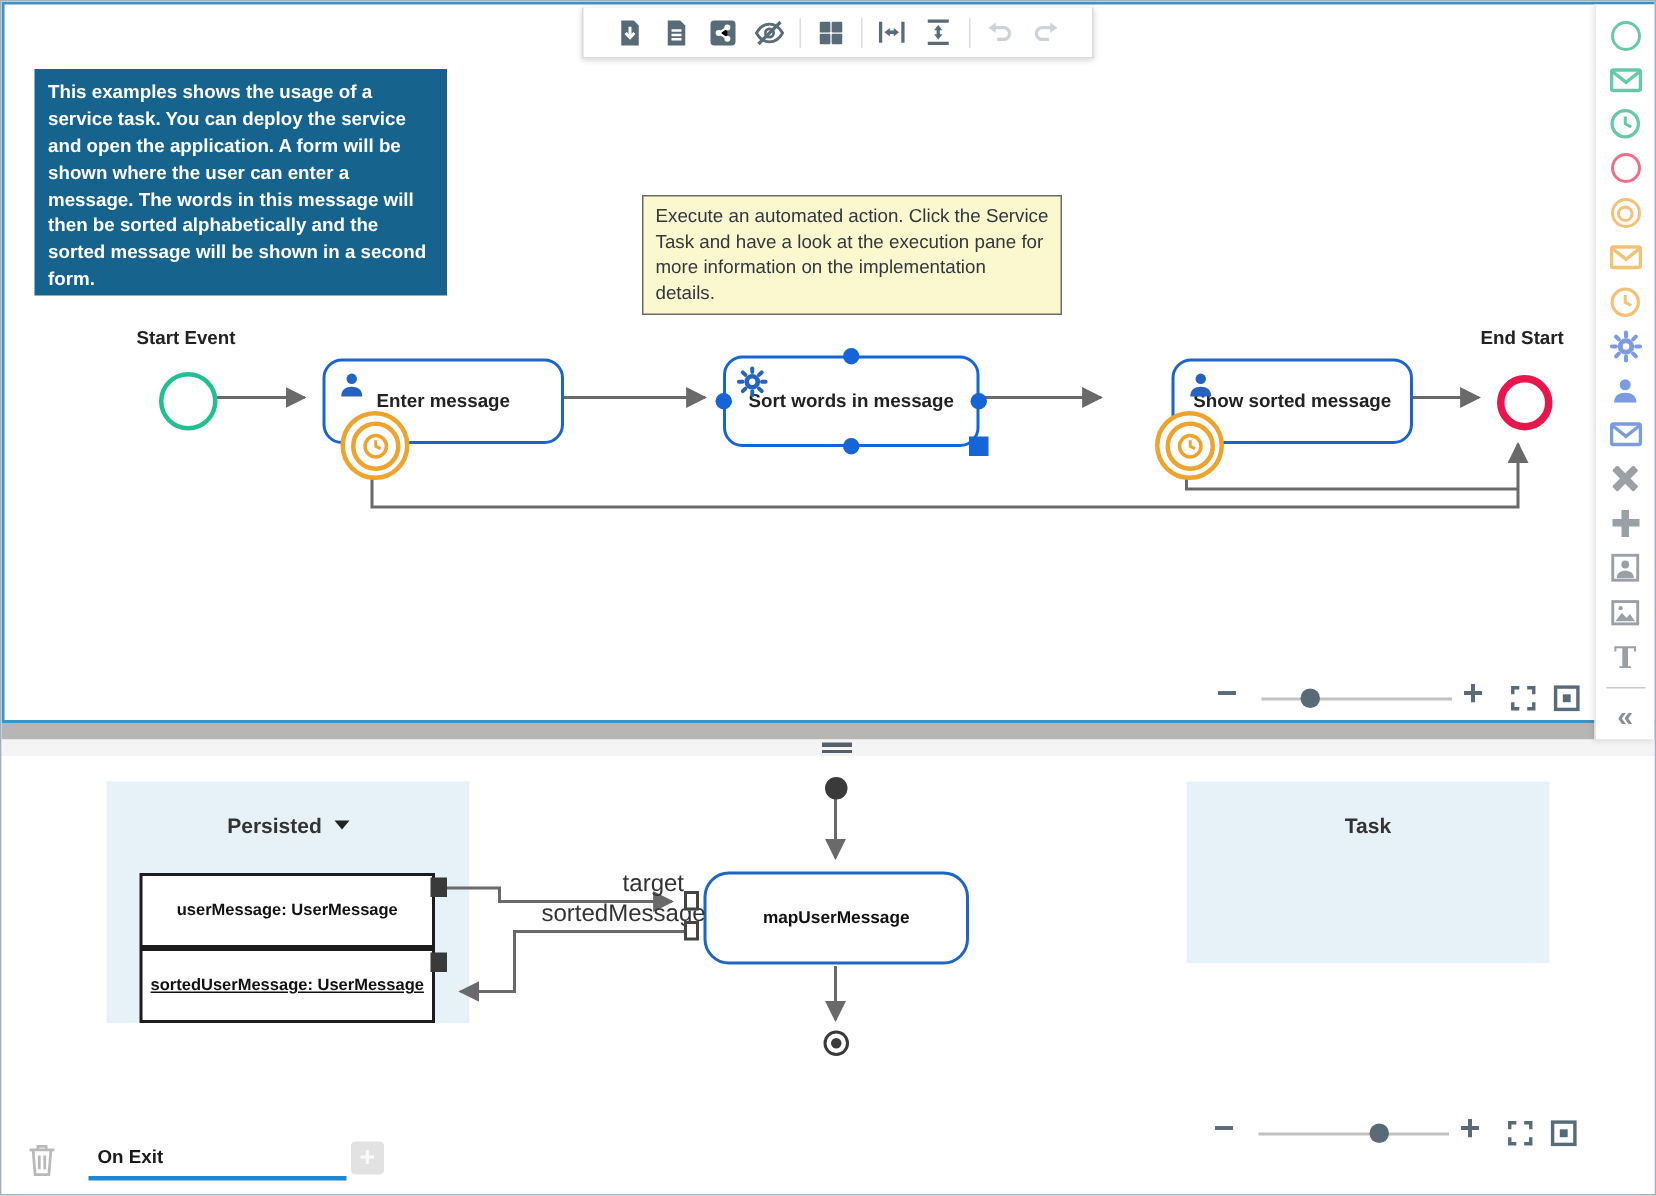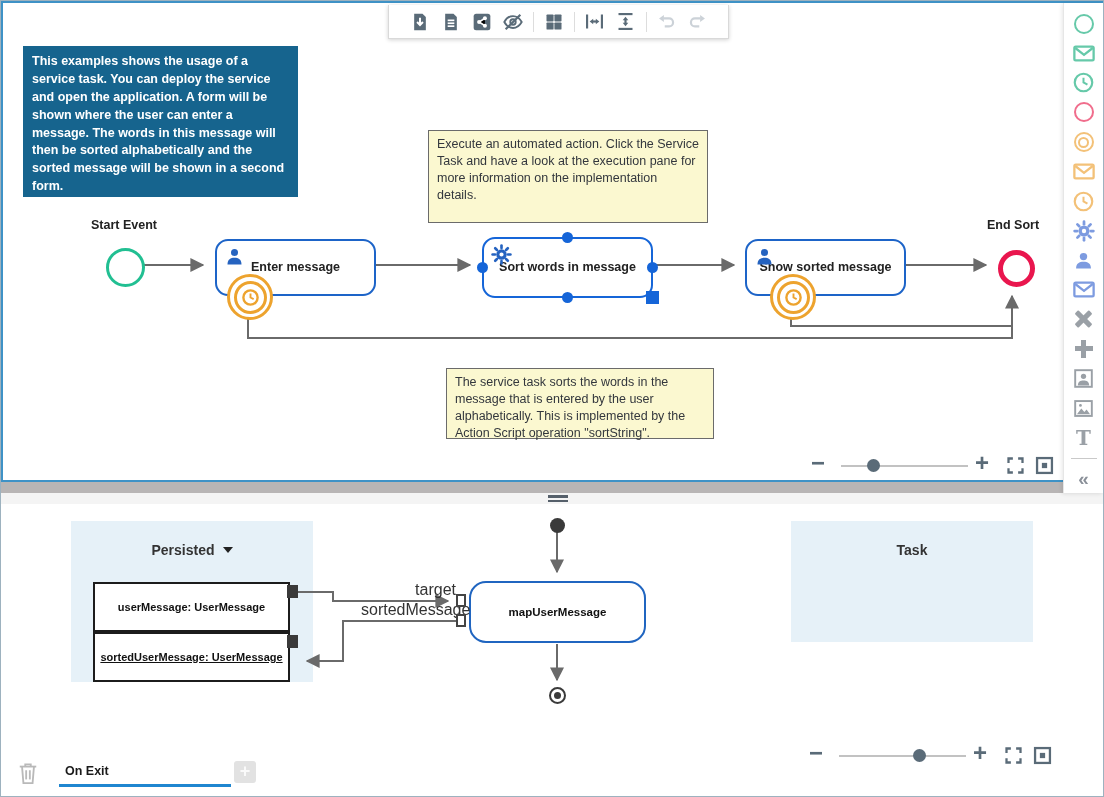--- a/index.html
+++ b/index.html
@@ -12,34 +12,34 @@
   .toolbar { position:absolute; left:385px; top:2px; width:341px; height:34px; background:#fff;
              border:1px solid #d9d9d9; border-top:none; box-shadow:0 1px 4px rgba(0,0,0,.18);
              display:flex; align-items:center; justify-content:center; gap:9px; z-index:6; }
   .tb-icon { width:22px; height:22px; display:flex; align-items:center; justify-content:center; cursor:pointer; }
   .tb-sep { width:1px; height:20px; background:#ddd; }
 
   .info-box { position:absolute; left:20px; top:43px; width:275px; height:151px; background:#16648e;
               color:#fff; font-weight:bold; font-size:12.5px; line-height:1.43; padding:7px 9px; z-index:3; }
   .note { position:absolute; background:#fbf8d0; border:1px solid #6b6b6b; color:#33373d;
           font-size:12.5px; line-height:1.36; padding:5px 8px; z-index:3; }
-  .note1 { left:425px; top:127px; width:280px; height:93px; }
+  .note1 { left:425px; top:127px; width:280px; height:80px; }
   .note2 { left:443px; top:365px; width:268px; height:71px; }
 
   .flow-label { position:absolute; font-size:12.5px; font-weight:bold; color:#222; z-index:3; }
   .event-circle { position:absolute; border-radius:50%; background:#fff; z-index:3; }
   .start-event { left:103px; top:245px; width:39px; height:39px; border:3px solid #21bf92; }
   .end-event { left:995px; top:247px; width:37px; height:37px; border:5px solid #e9164e; }
 
   .task { position:absolute; background:#fff; border:2px solid #1d64c8; border-radius:13px;
           display:flex; align-items:center; justify-content:center; text-align:center;
           font-size:12.5px; font-weight:bold; color:#222; line-height:1.25; padding:0 12px; z-index:3; }
   .task1 { left:212px; top:236px; width:161px; height:57px; }
   .task2 { left:479px; top:234px; width:171px; height:61px; border-width:2.5px; border-color:#1565d8; }
-  .task3 { left:742px; top:236px; width:161px; height:57px; }
+  .task3 { left:778px; top:236px; width:161px; height:57px; }
   .task-icon { position:absolute; left:7px; top:5px; width:21px; height:21px; }
 
   .handle-dot { position:absolute; width:11px; height:11px; border-radius:50%; background:#1565d8; z-index:4; }
   .handle-sq { position:absolute; width:13px; height:13px; background:#1565d8; z-index:4; }
 
   .timer { position:absolute; width:46px; height:46px; border:3px solid #eda32e; border-radius:50%;
            background:#fff; display:flex; align-items:center; justify-content:center; z-index:4; }
   .timer-inner { width:33px; height:33px; border:3px solid #eda32e; border-radius:50%;
                  display:flex; align-items:center; justify-content:center; background:#fff; }
   .timer1 { left:224px; top:271px; }
@@ -225,24 +225,23 @@
       <div class="tb-icon">
         <svg width="21" height="21" viewBox="0 0 24 24">
             <path d="M15.5,8.5 H9 a4.5,4.5 0 0 0 0,9 H14" fill="none" stroke="#ccd2d8" stroke-width="2.5"></path>
             <path d="M15,4.5 L20.5,8.5 L15,12.5 Z" fill="#ccd2d8"></path>
           </svg>
       </div>
     </div>
 
     <div class="info-box">This examples shows the usage of a service task. You can deploy the service and open the application. A form will be shown where the user can enter a message. The words in this message will then be sorted alphabetically and the sorted message will be shown in a second form.</div>
     <div class="note note1">Execute an automated action. Click the Service Task and have a look at the execution pane for more information on the implementation details.</div>
-    <div class="note note2">The service task sorts the words in the message that is entered by the user alphabetically. This is implemented by the Action Script operation "sortString".</div>
 
     <div class="flow-label" style="left:88px; top:215px;">Start Event</div>
-    <div class="flow-label" style="left:984px; top:215px;">End Sort</div>
+    <div class="flow-label" style="left:984px; top:215px;">End Start</div>
 
     <div class="event-circle start-event"></div>
     <div class="event-circle end-event"></div>
 
     <div class="task task1">
       <svg class="task-icon" viewBox="0 0 24 24">
           <circle cx="12" cy="7.5" r="4" fill="#2563c0"></circle>
           <path d="M4,21 C4,15.5 7.6,13.5 12,13.5 C16.4,13.5 20,15.5 20,21 Z" fill="#2563c0"></path>
         </svg>
       <span>Enter message</span>

